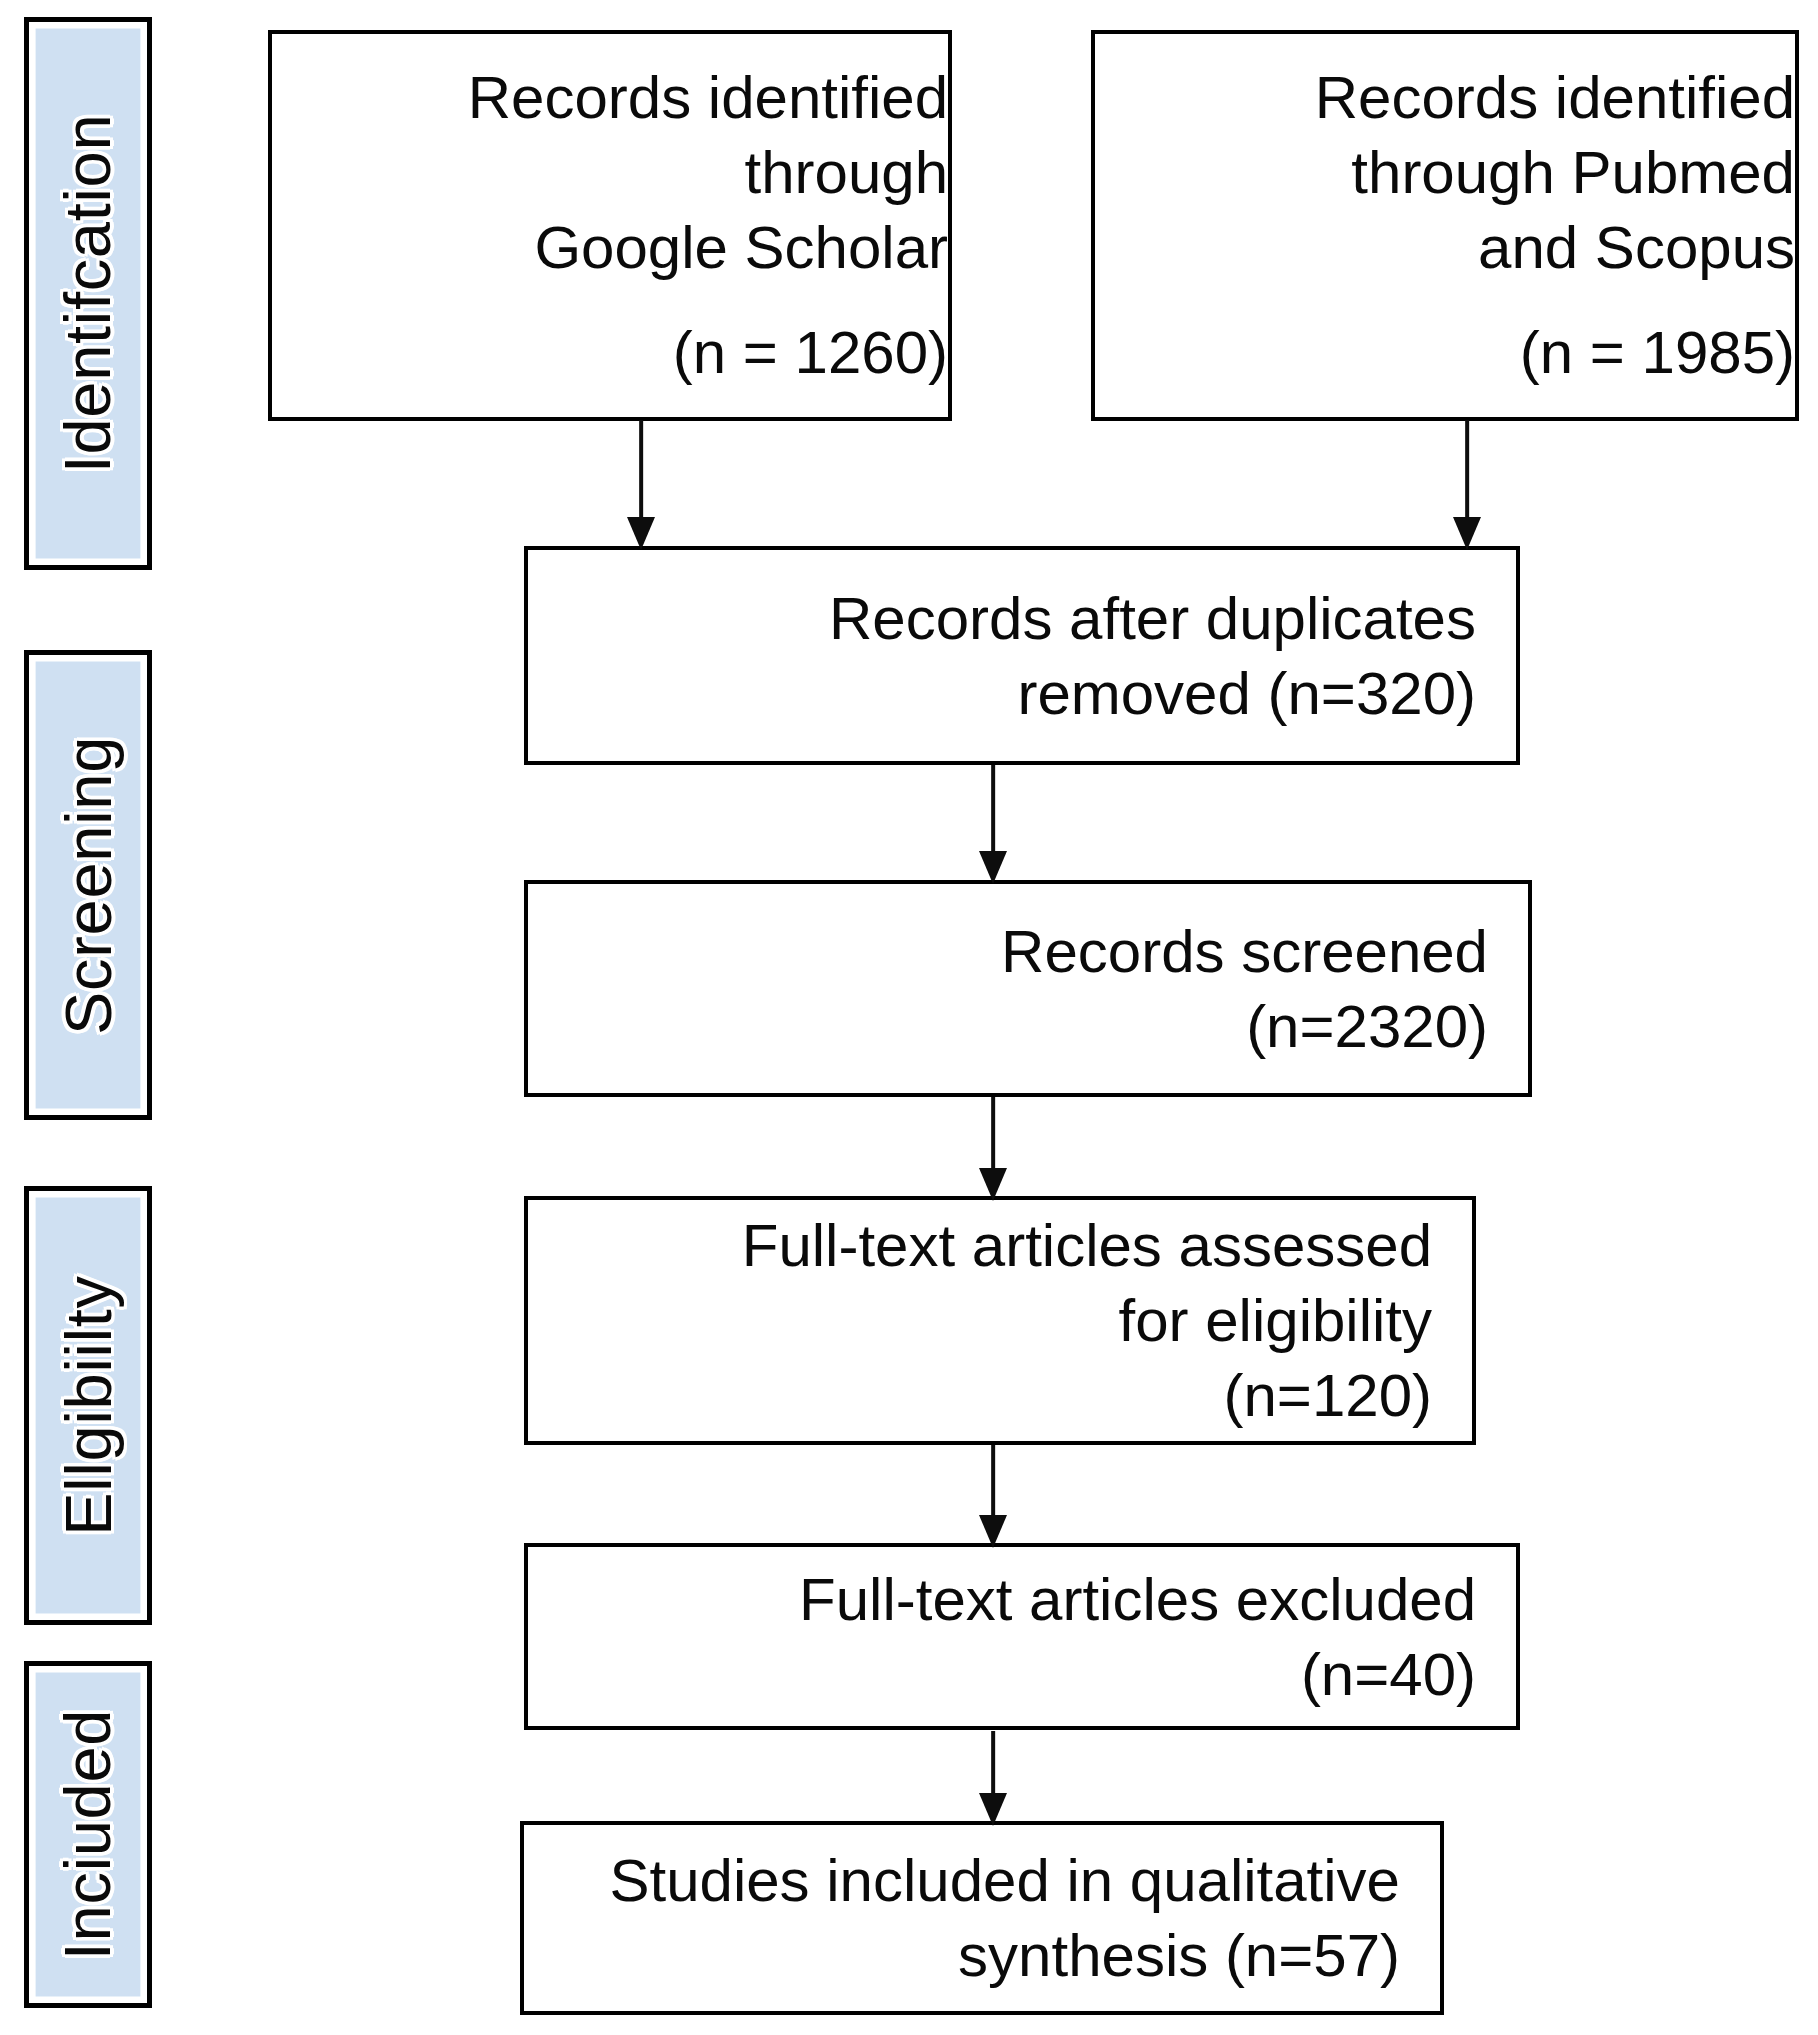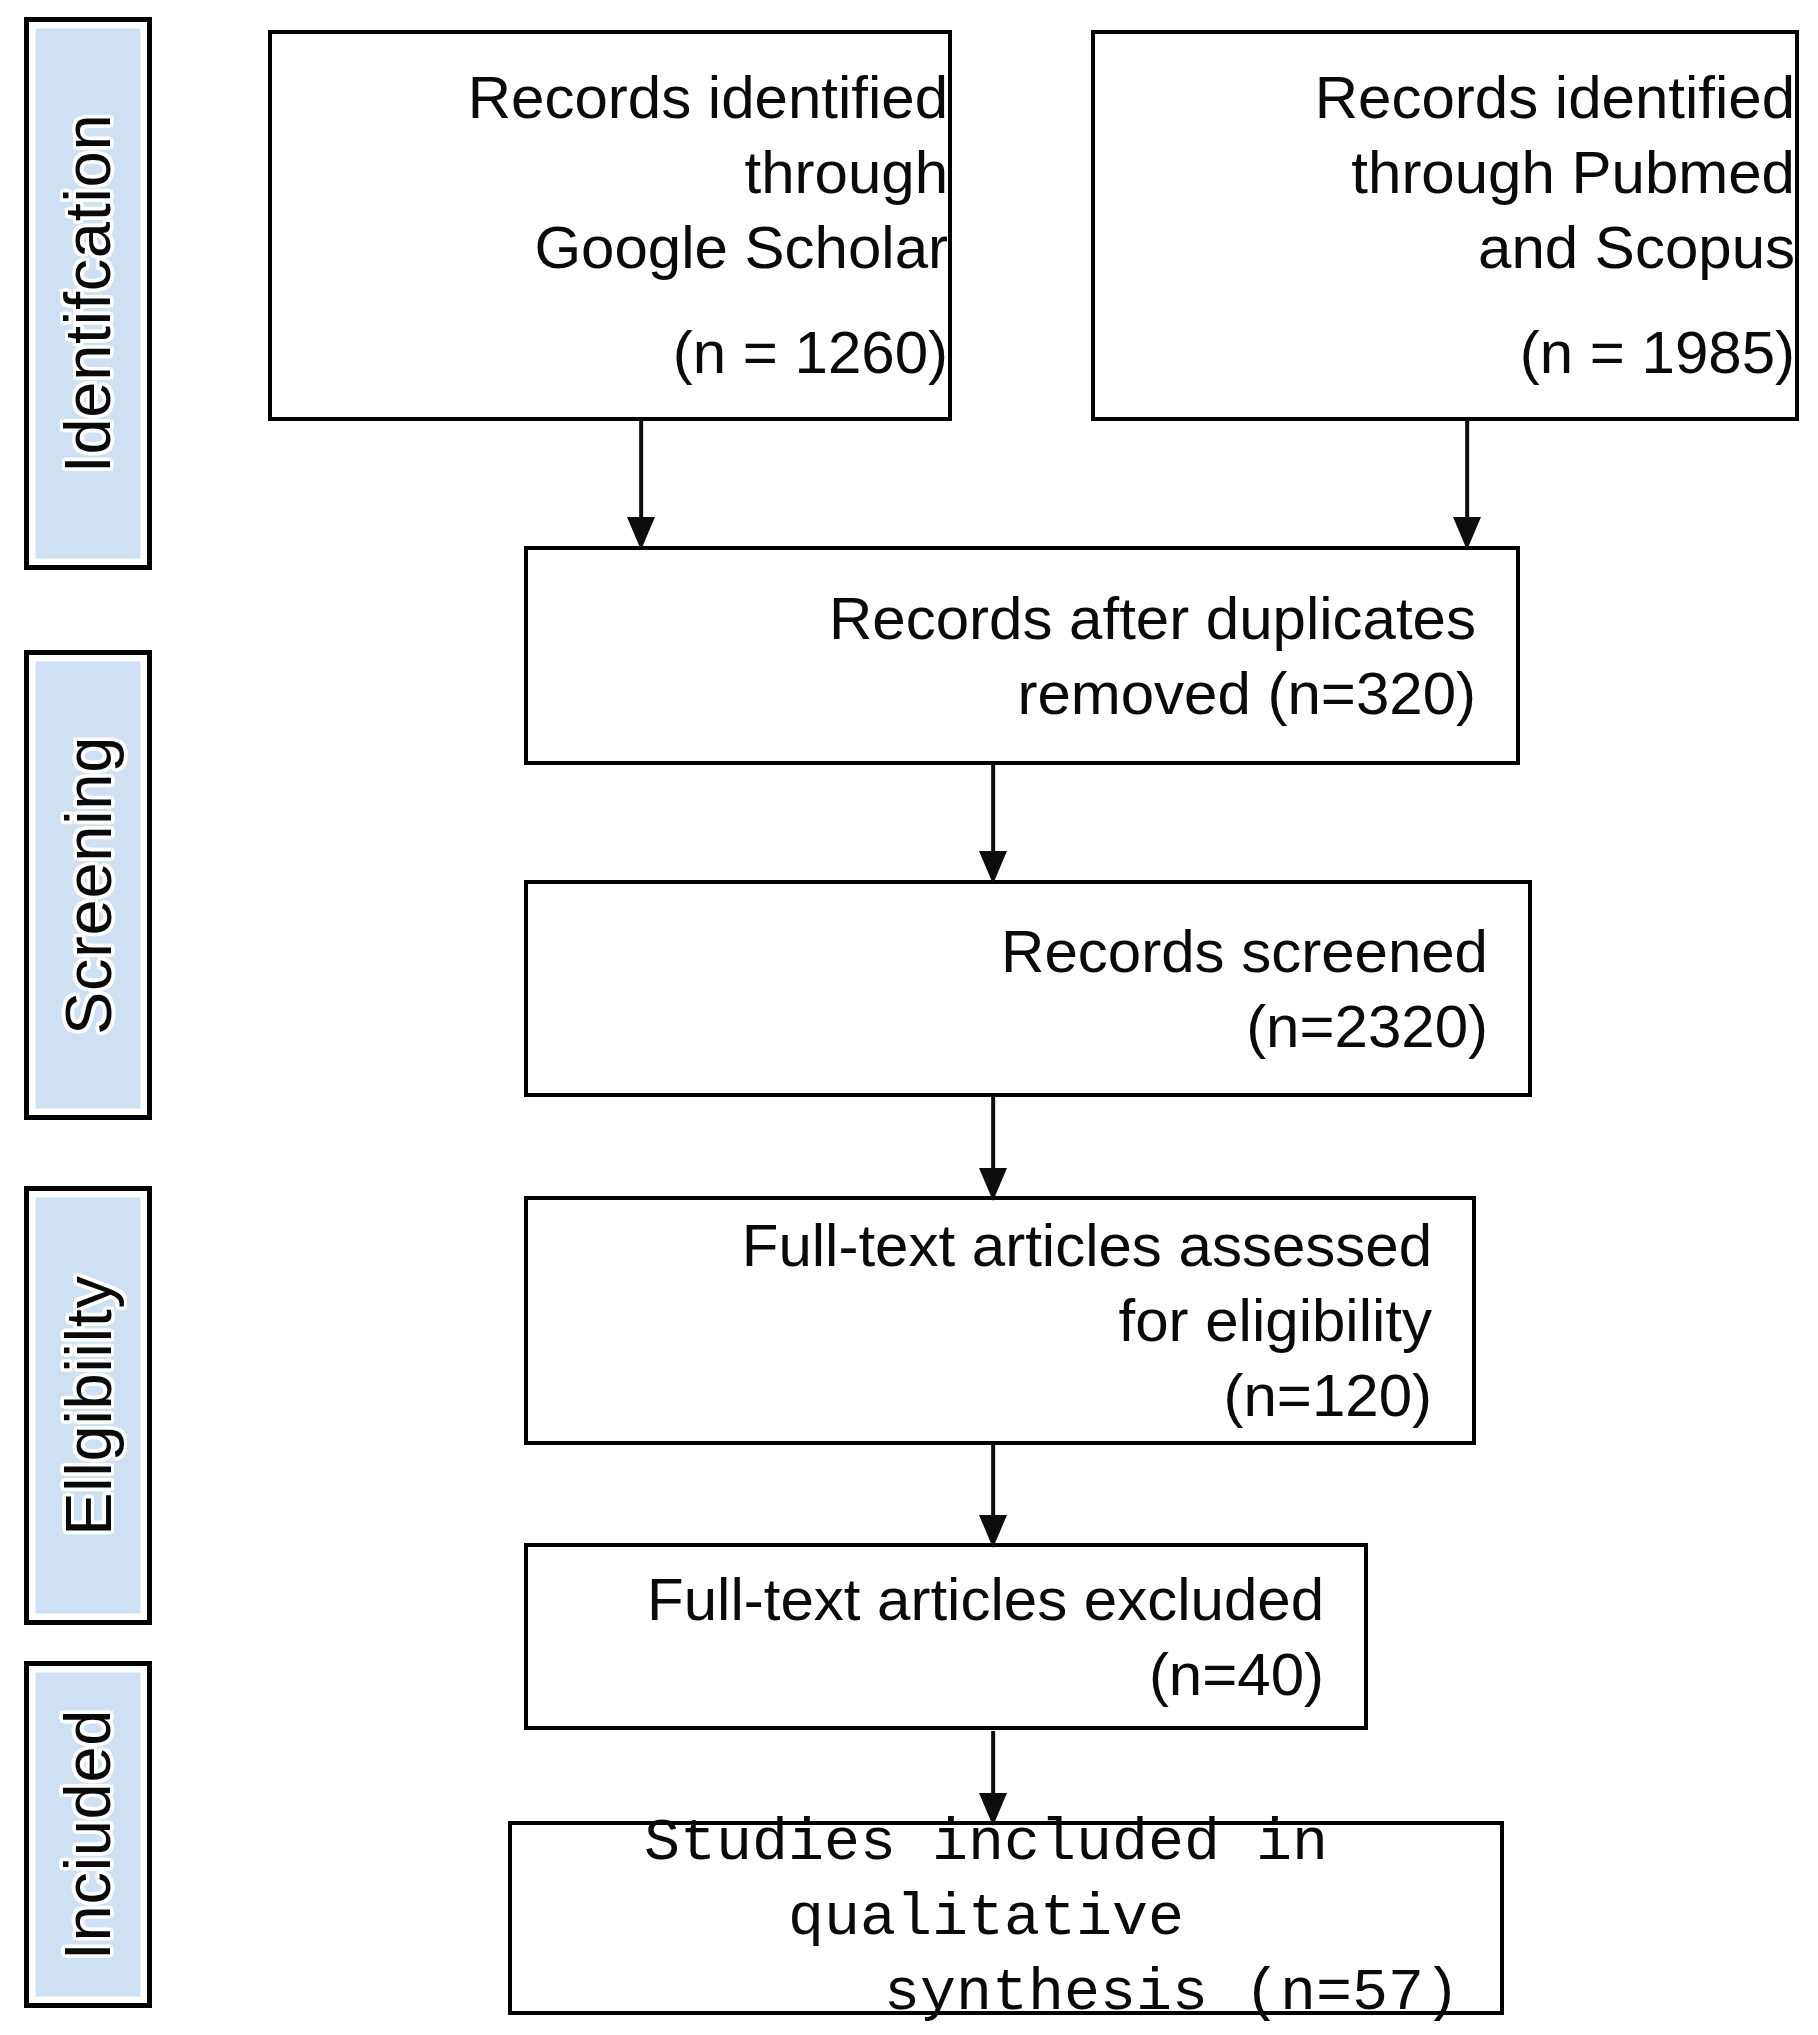--- a/index.html
+++ b/index.html
@@ -58,22 +58,22 @@
     color: #0a0a0a;
   }
   .flow-box .count { margin-top: 29.5px; }
   .flow-box.mid { padding-right: 40px; }
 
   #box-source-left  { left: 268px;  top: 29.5px;   width: 684px;  height: 391px; }
   #box-source-right { left: 1091px; top: 29.5px;   width: 708px;  height: 391px; }
   #box-duplicates   { left: 524px;  top: 546px;  width: 996px; height: 219px; }
   #box-screened     { left: 524px;  top: 880px; width: 1008px; height: 217px; }
   #box-eligibility  { left: 524px;  top: 1196px; width: 952px; height: 249px; }
-  #box-excluded     { left: 524px;  top: 1543px; width: 844px; height: 187px; }
-  #box-included     { left: 508px;  top: 1821px; width: 996px; height: 194px; font-family: Liberation Mono, monospace; }
+  #box-excluded     { left: 524px;  top: 1543px; width: 996px; height: 187px; }
+  #box-included     { left: 520px;  top: 1821px; width: 924px; height: 194px; }
 
   
   .arrow { position: absolute; width: 32px; }
   .arrow .shaft {
     position: absolute;
     left: 50%;
     top: 0;
     bottom: 29.5px;
     width: 3.7px;
     transform: translateX(-50%);

